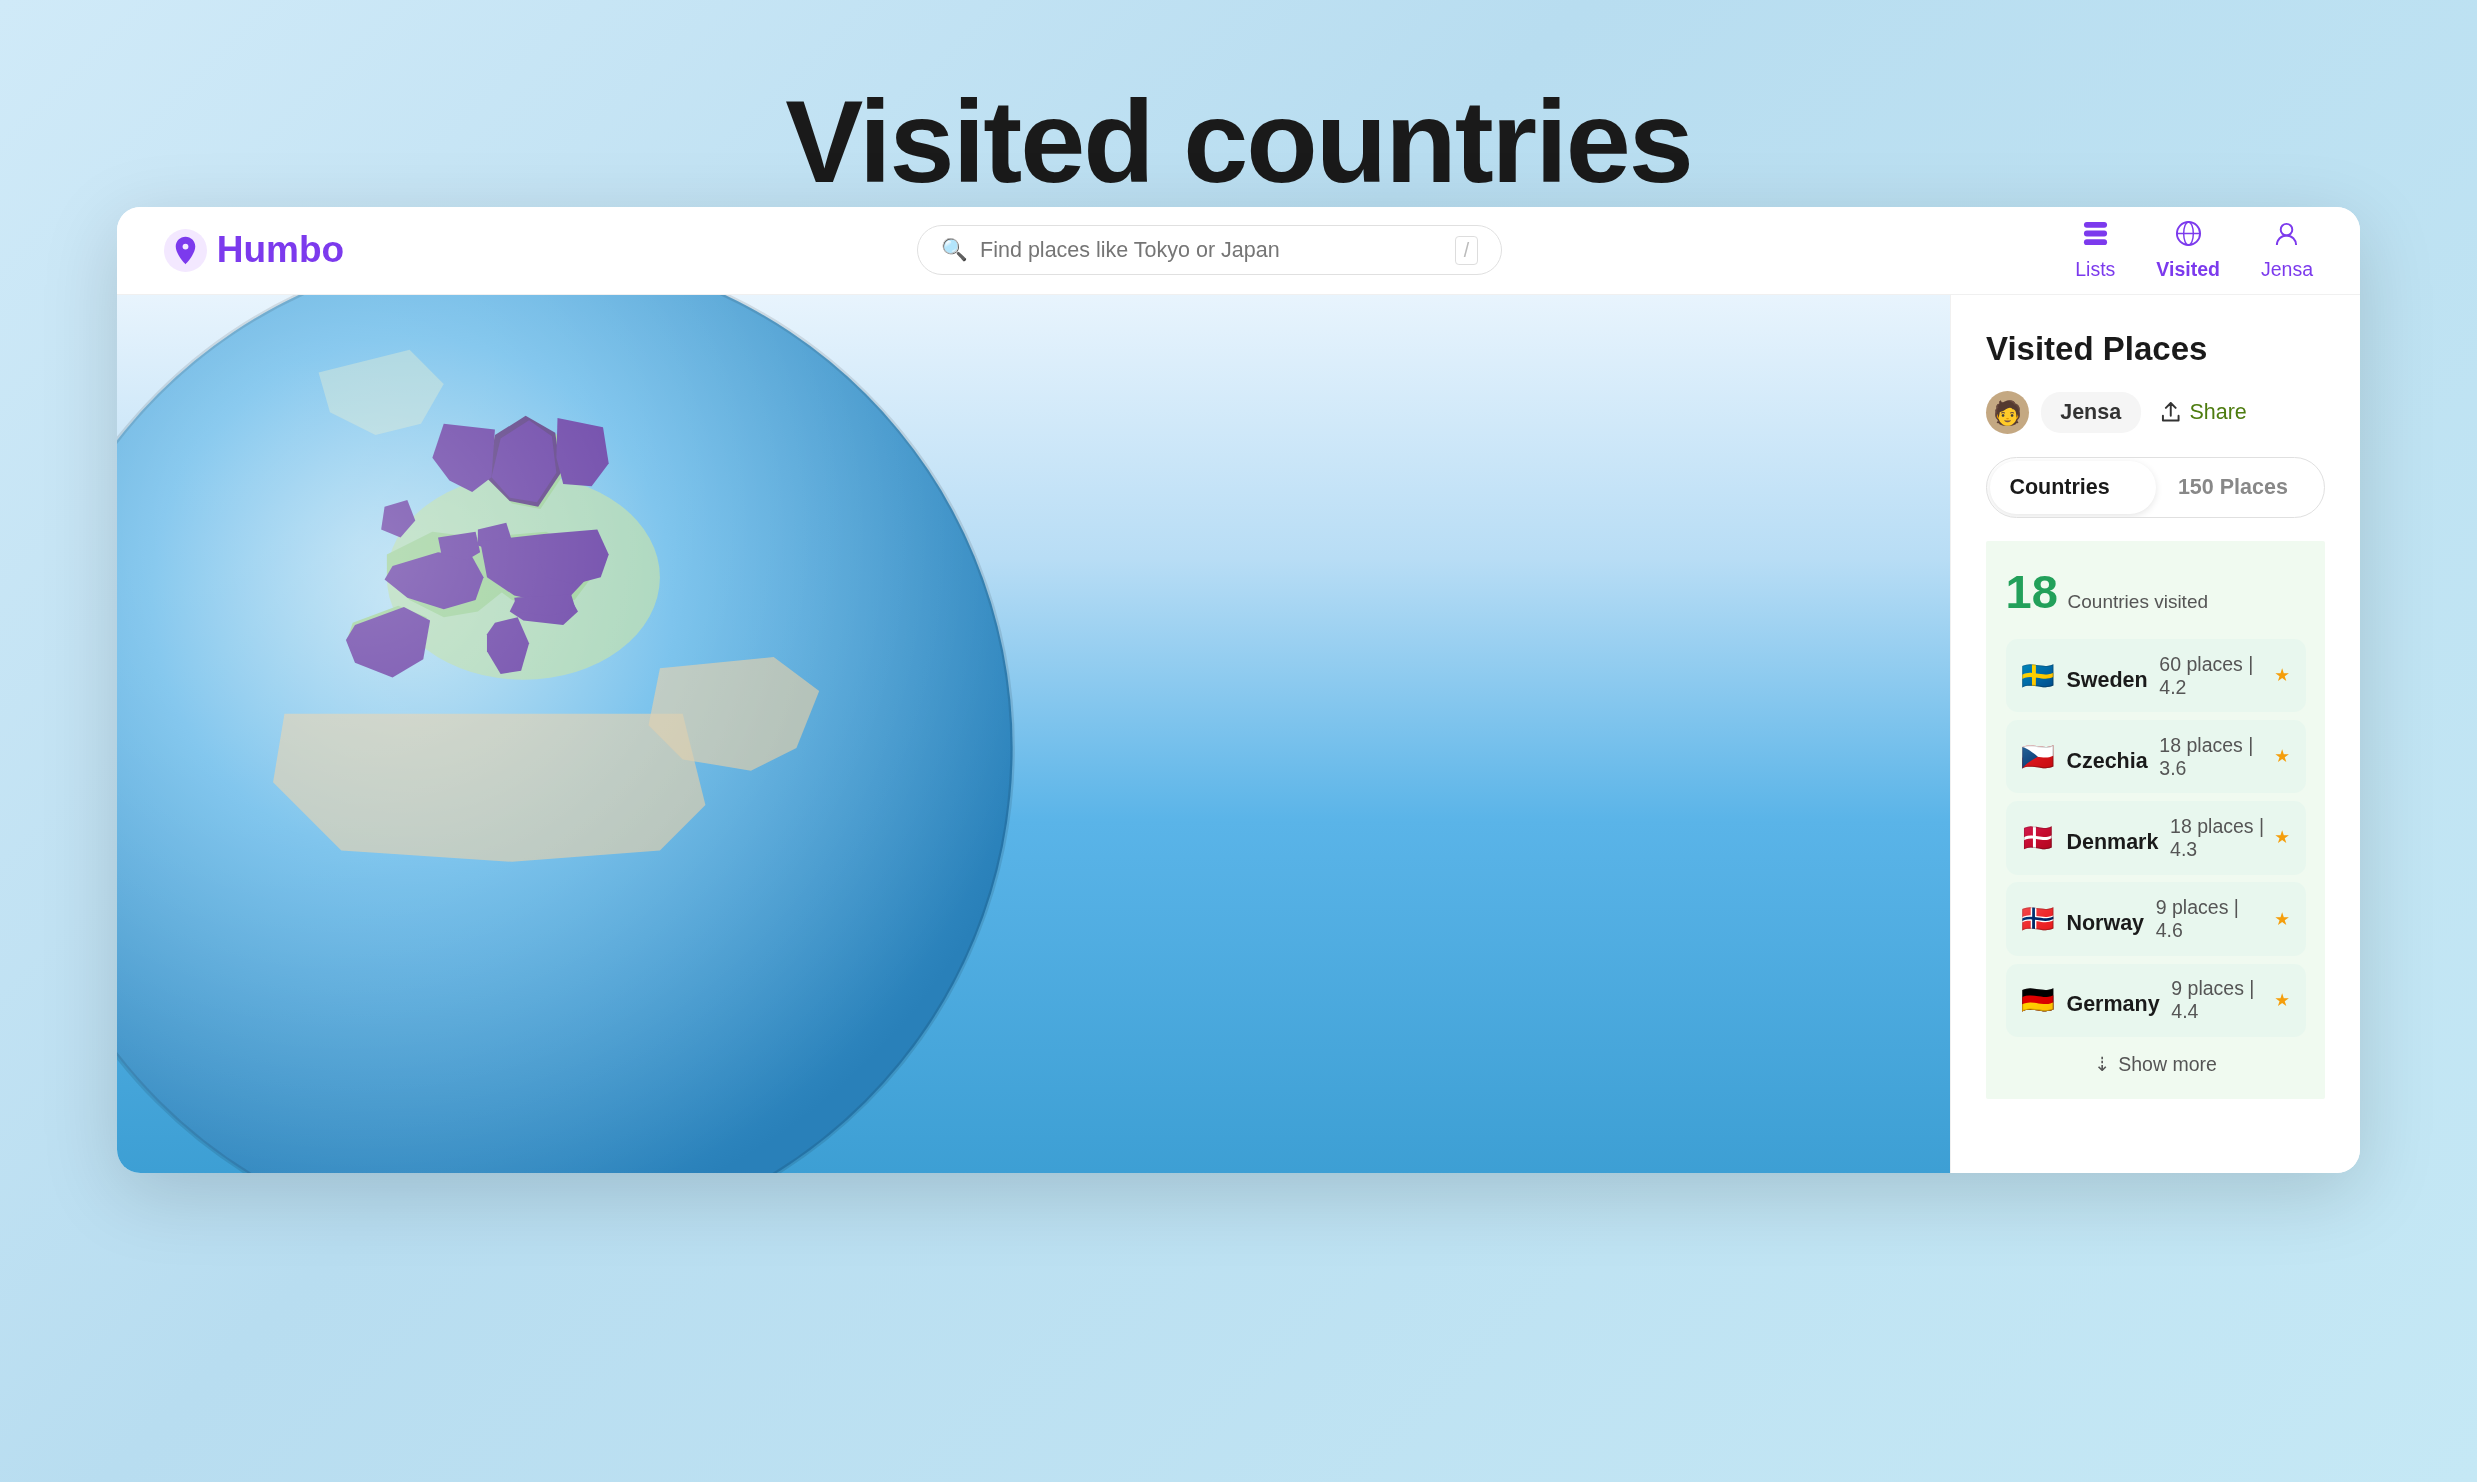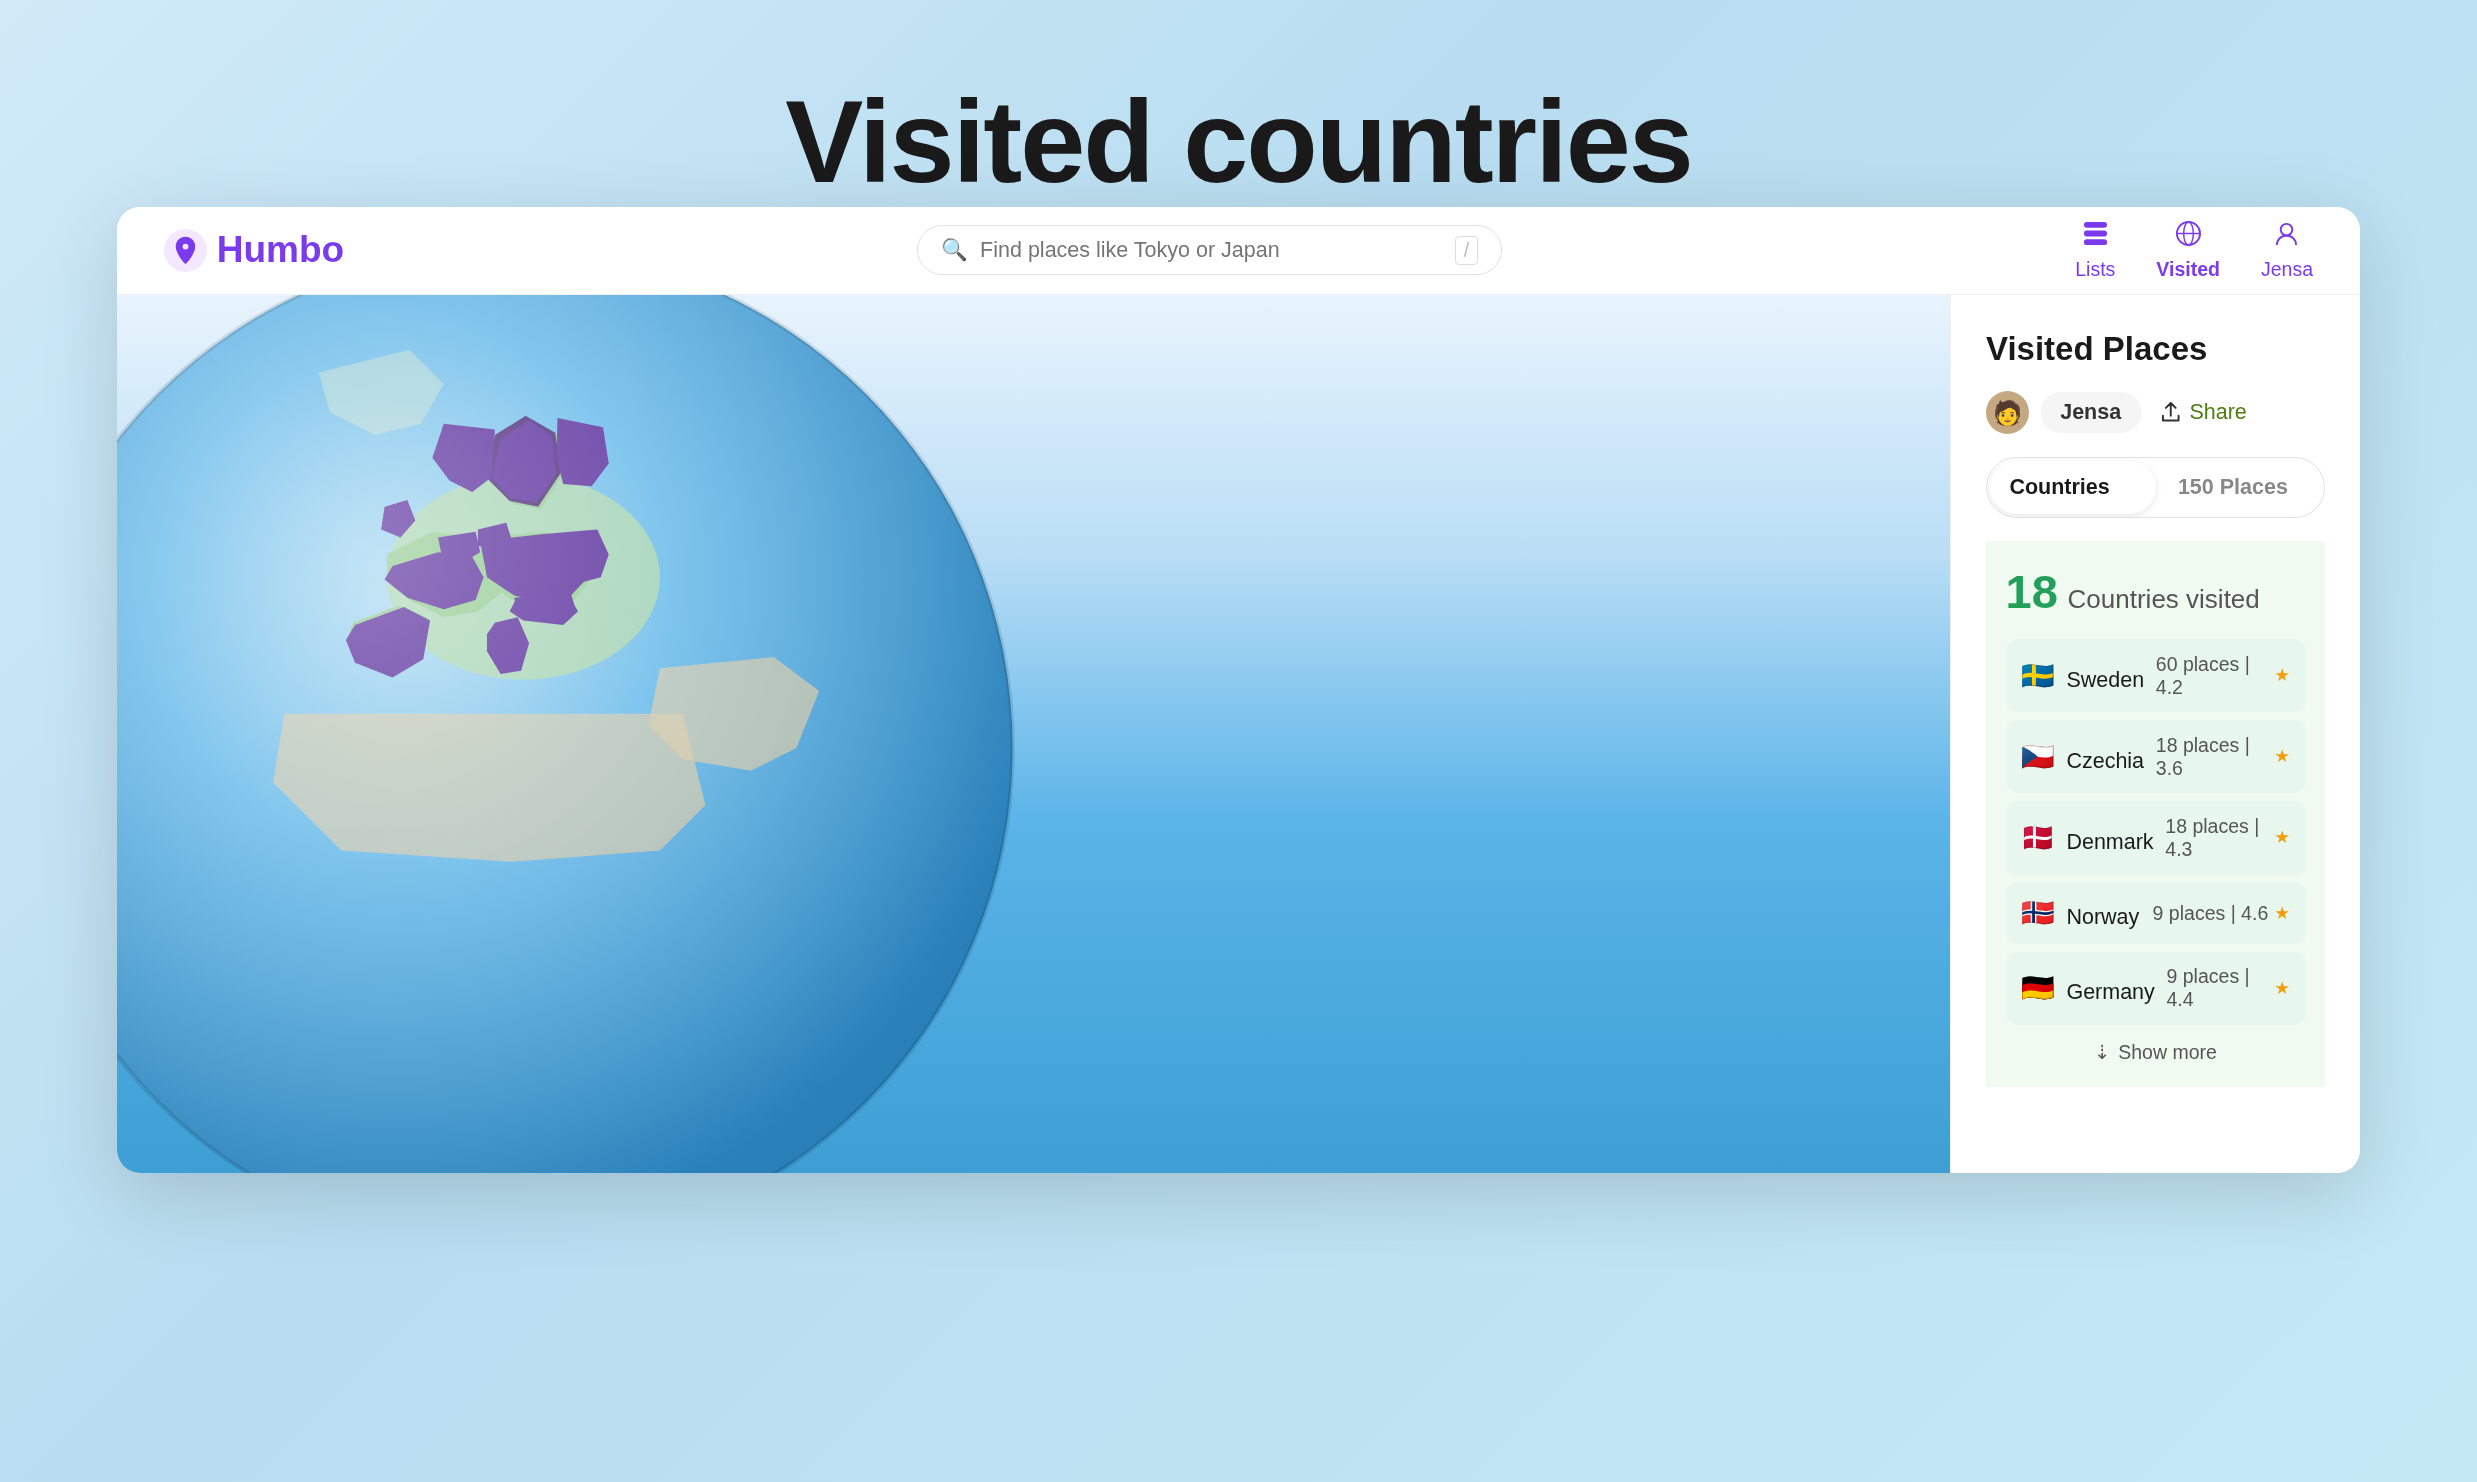--- a/index.html
+++ b/index.html
@@ -263,21 +263,21 @@
       margin-bottom: 19.5px;
     }
 
     .stats-number {
       font-size: 47px;
       font-weight: 800;
       color: #22a05a;
     }
 
     .stats-label {
-      font-size: 26px;
+      font-size: 19px;
       color: #555;
       font-weight: 400;
     }
 
     .country-list {
       display: flex;
       flex-direction: column;
       gap: 7.8px;
     }
 
@@ -290,21 +290,21 @@
       gap: 11.7px;
     }
 
     .flag {
       font-size: 27px;
       flex-shrink: 0;
     }
 
     .country-name {
       font-size: 21.5px;
-      font-weight: 400;
+      font-weight: 700;
       color: #1a1a1a;
       flex: 1;
       margin-top: 9px;
     }
 
     .country-stats {
       font-size: 19.5px;
       color: #555;
       display: flex;
       align-items: center;

